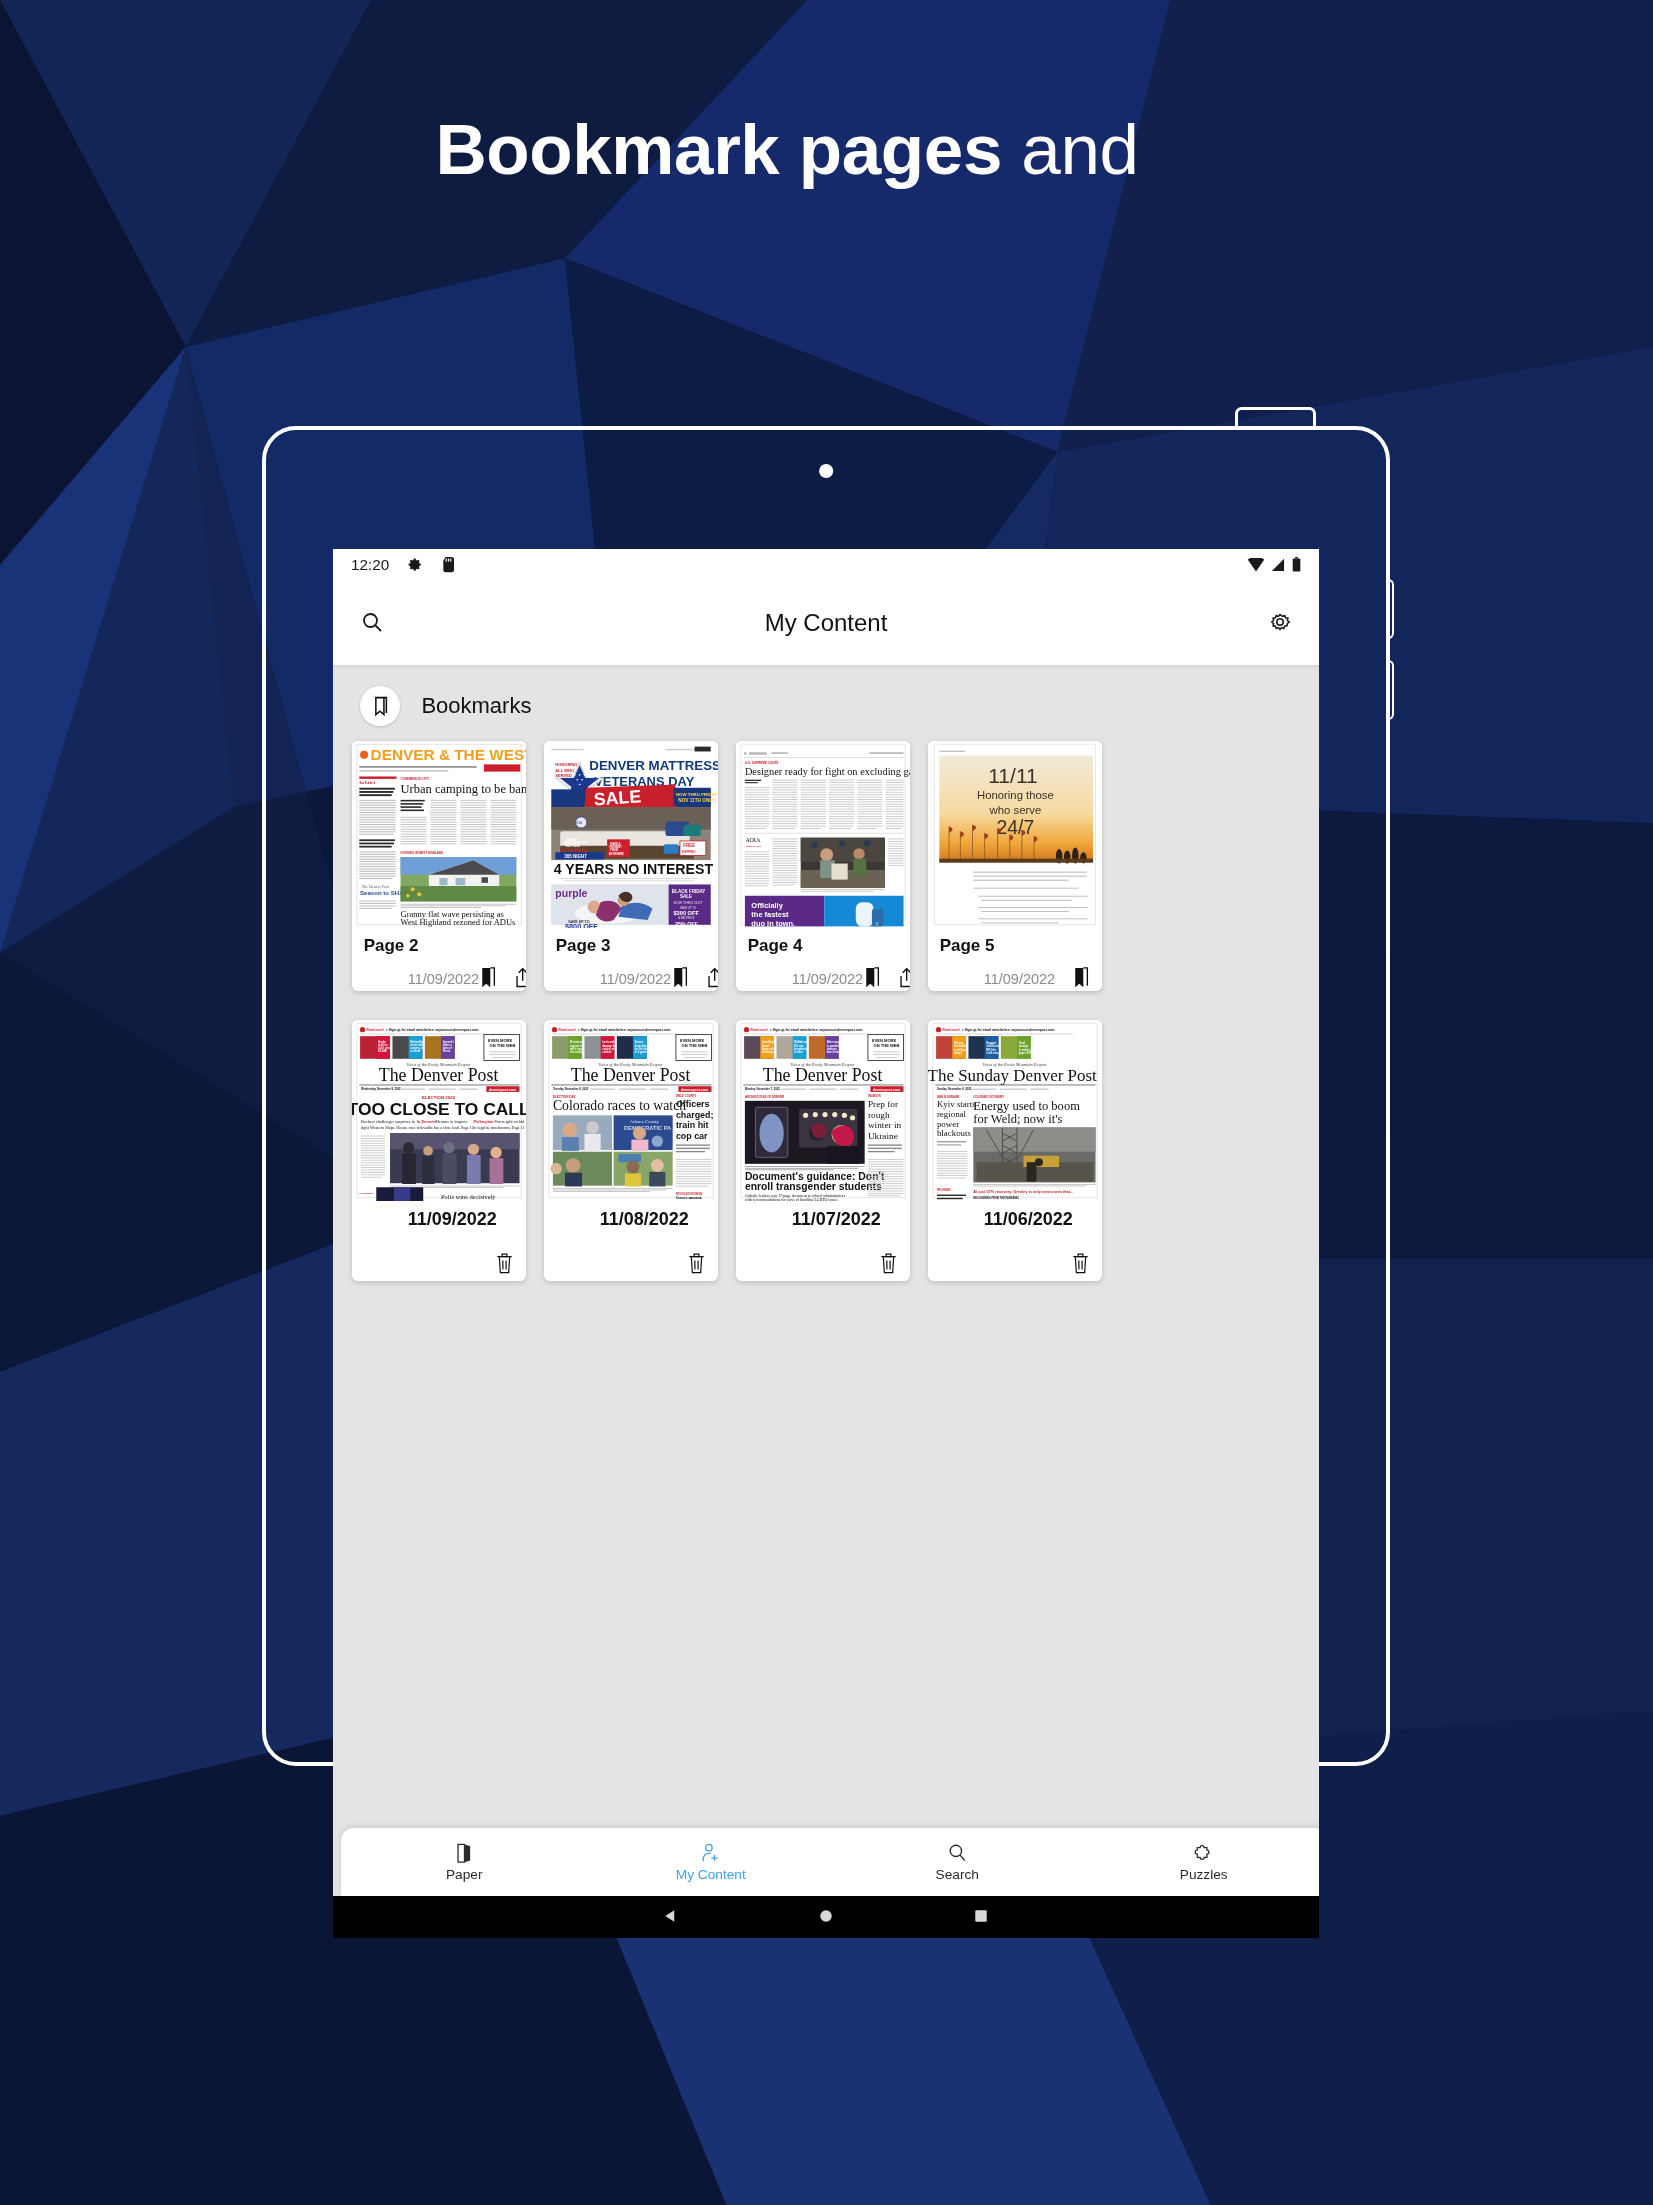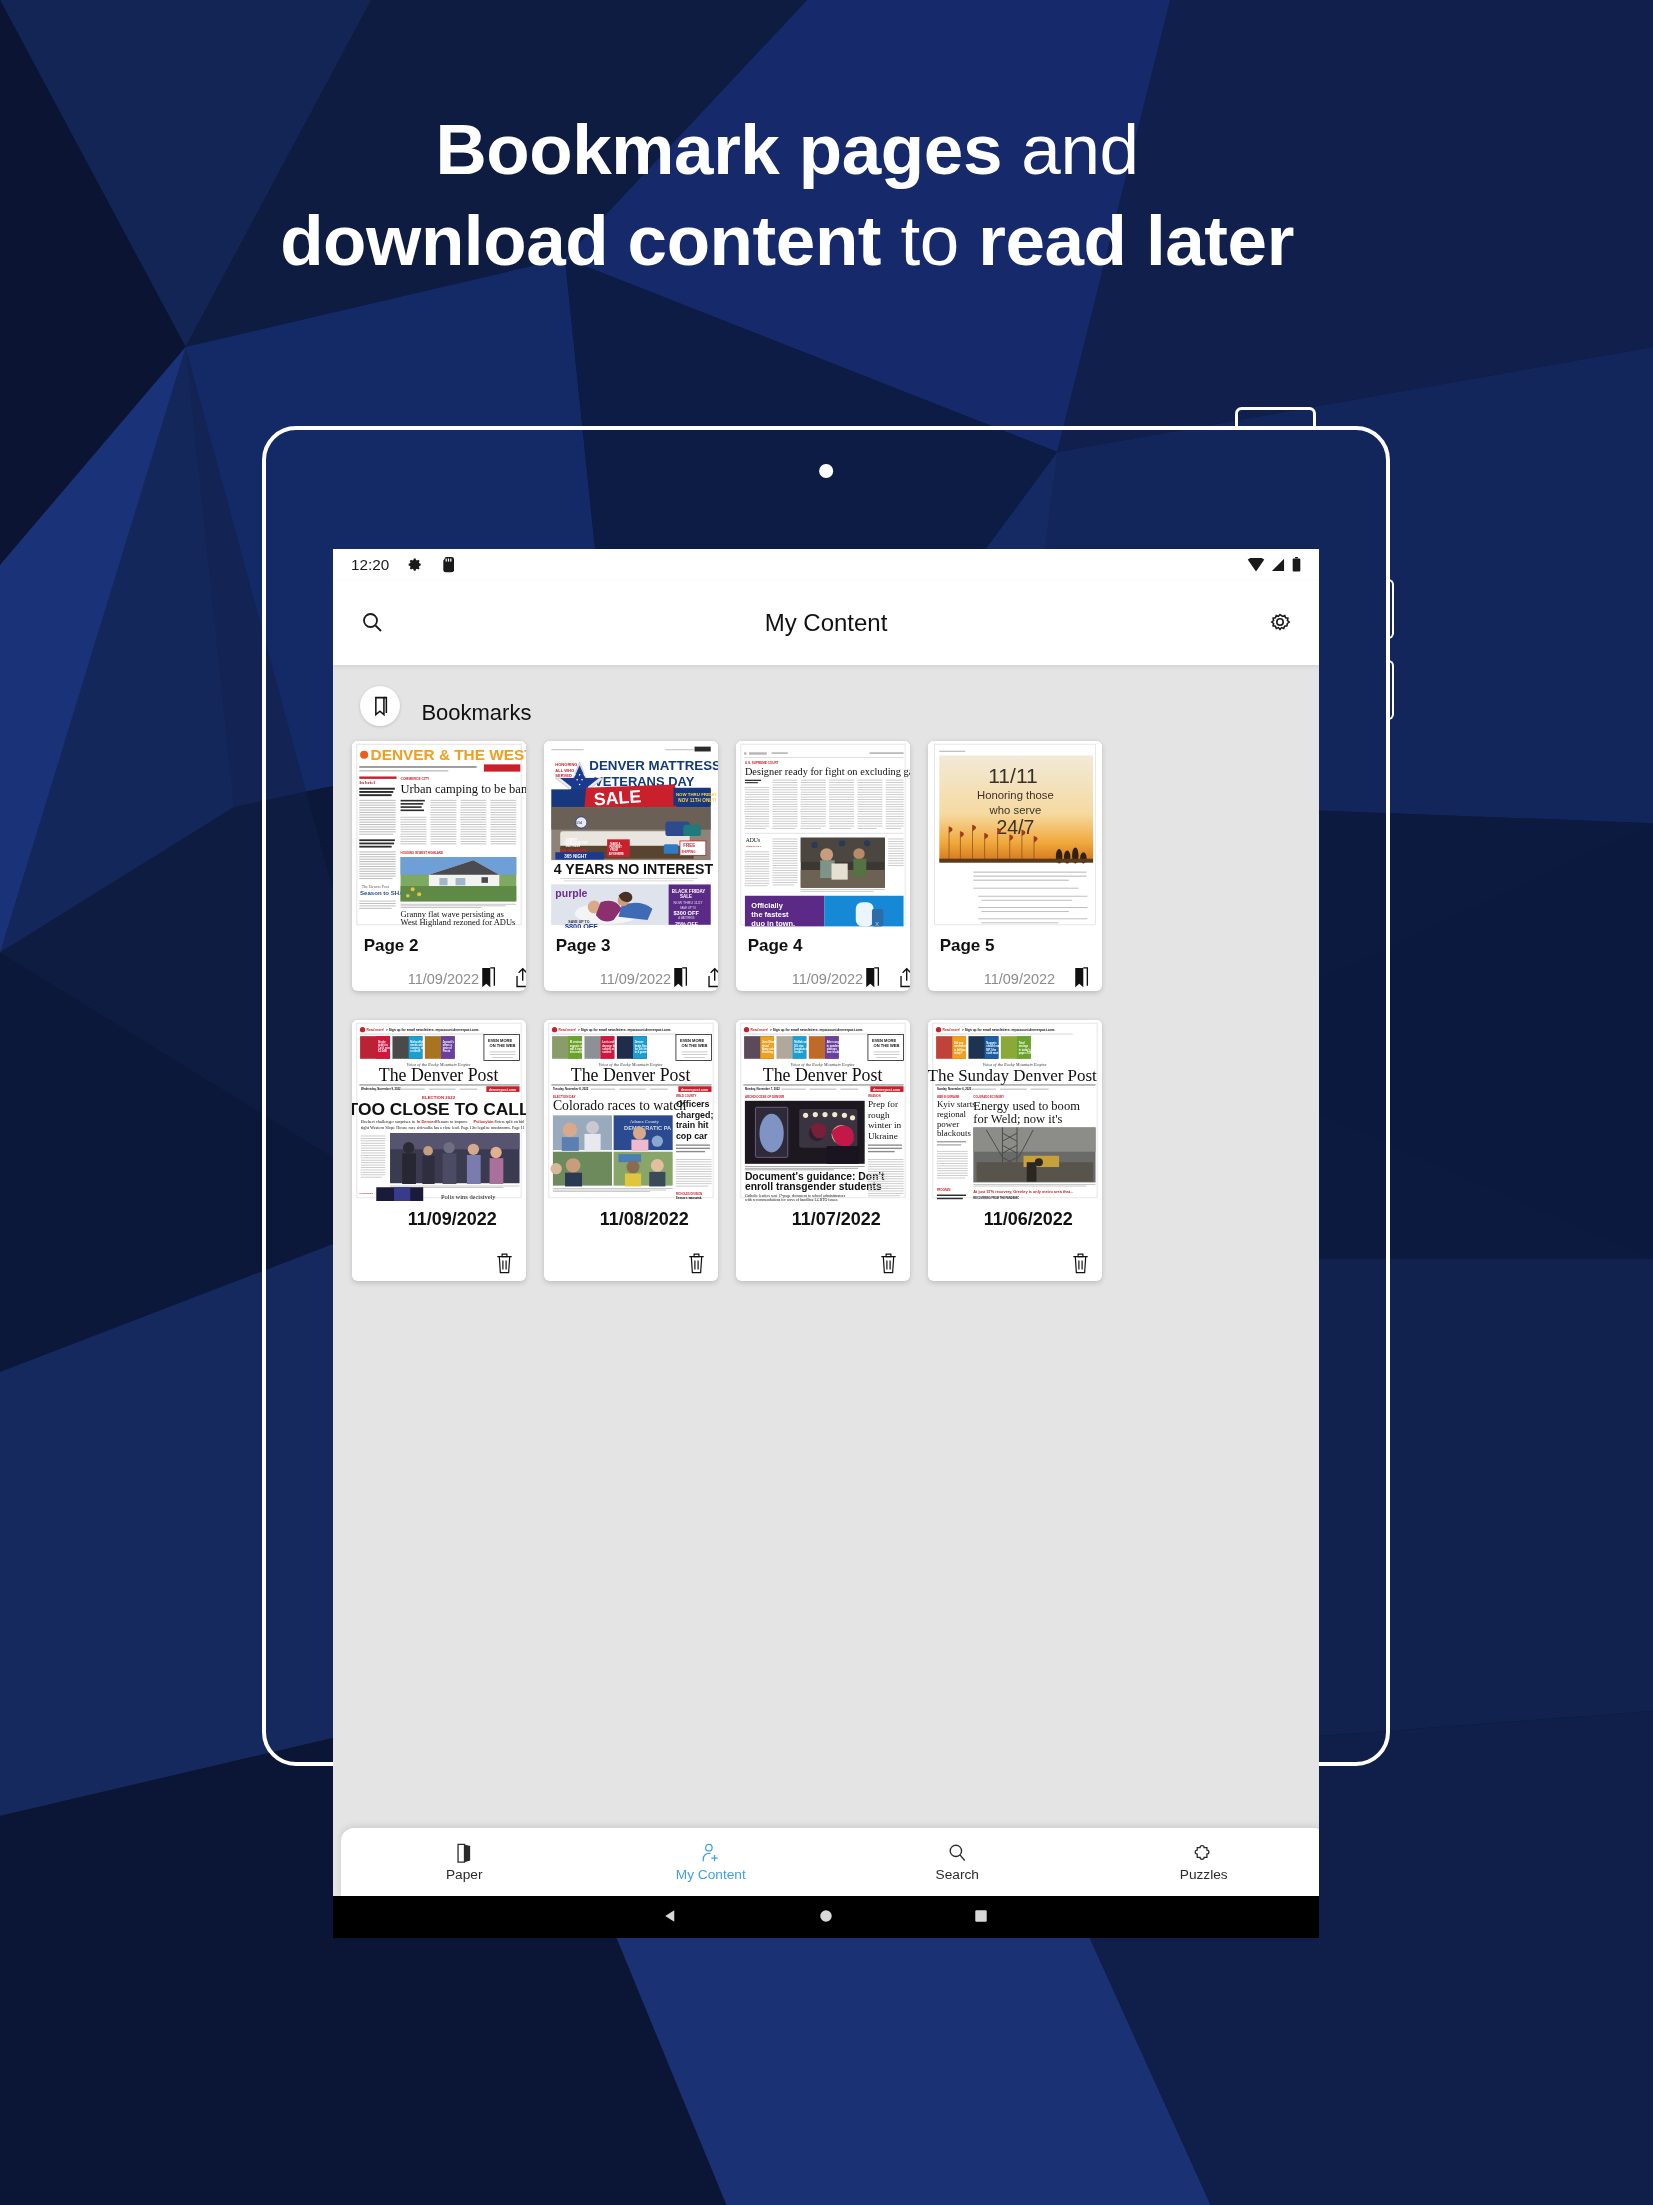--- a/index.html
+++ b/index.html
@@ -79,21 +79,21 @@
     box-shadow:0 1.6px 4.8px rgba(0,0,0,0.10);
   }
   .appbar-title {
     position:absolute; left:0; right:0; text-align:center;
     font-size:24px; color:#111; font-weight:400;
   }
   .appbar .spacer { margin-left:auto; }
 
   
   .section-head {
-    display:flex; align-items:flex-end; gap:21px;
+    display:flex; align-items:center; gap:21px;
     padding:21px 27.4px 14.5px 27.4px;
   }
   .circ-icon {
     width:40px; height:40px; border-radius:50%;
     background:#ffffff; display:flex; align-items:center; justify-content:center;
     box-shadow:0 0.8px 3.2px rgba(0,0,0,0.18);
   }
   .section-title { font-size:22px; color:#111; }
 
   
@@ -175,21 +175,20 @@
     <polygon points="1250,2180 2048,2120 2048,2732 1500,2732" fill="#0f1f4a"></polygon>
     <polygon points="230,430 520,1500 0,1180" fill="#101f48" opacity="0.6"></polygon>
     <polygon points="1310,560 1180,1560 1000,980" fill="#172c69" opacity="0.55"></polygon>
     <polygon points="2048,1020 2048,1560 1450,1300" fill="#0c1a3e" opacity="0.7"></polygon>
     <polygon points="900,2732 1250,2180 1180,1560 1500,2732" fill="#14276000" opacity="0"></polygon>
   </g>
 </svg>
 
 <div class="headline">
   <div><b>Bookmark pages</b><span> and</span></div>
-  <div><b>download content</b><span> to </span><b>read later</b></div>
 </div>
 
 <div class="tablet">
   <div class="tablet-cam"></div>
   <div class="side-nub"></div>
   <div class="side-btn-a"></div>
   <div class="side-btn-b"></div>
   <div class="tablet-home"></div>
 </div>
 

